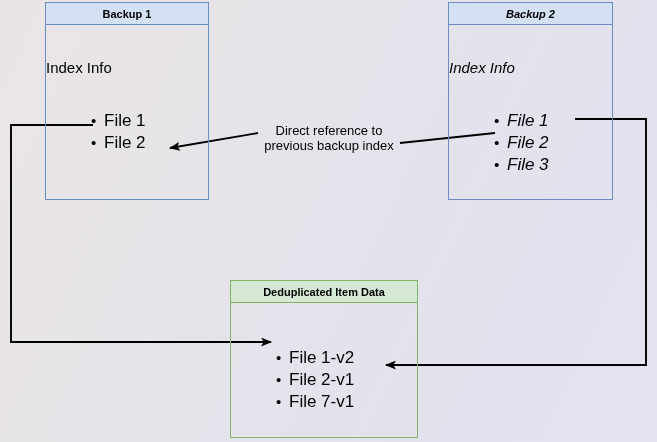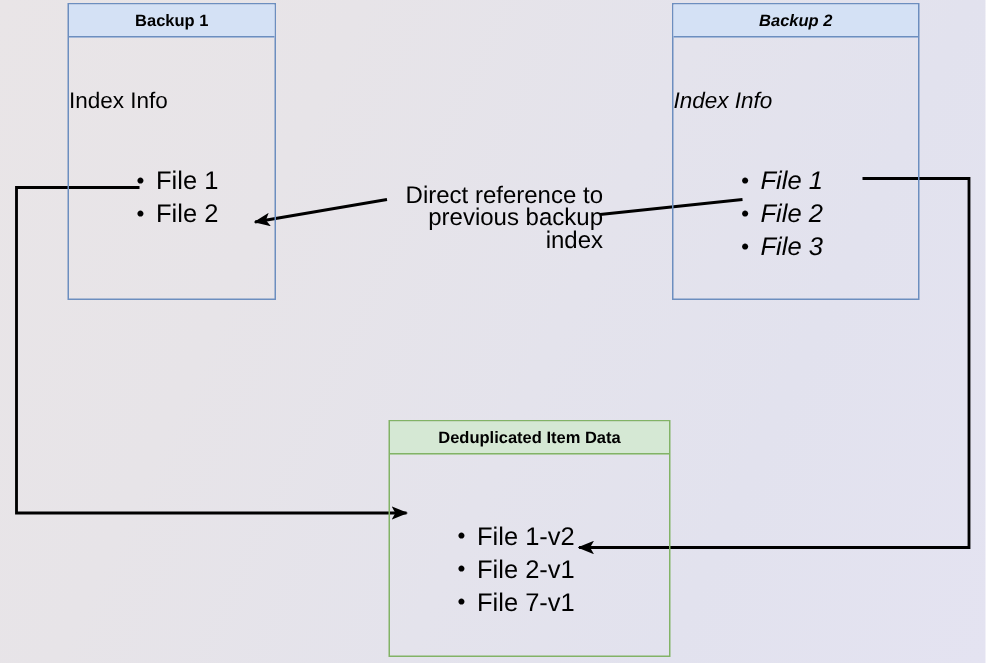--- a/index.html
+++ b/index.html
@@ -28,21 +28,20 @@
     pointer-events: none;
   }
   .node {
     position: absolute;
     box-sizing: border-box;
     border: 1.6px solid #6c8ebf;
     background: transparent;
   }
   .node.green {
     border-color: #82b366;
-    margin-left: 29px;
   }
   .node-header {
     box-sizing: border-box;
     height: 22px;
     border-bottom: 1.6px solid #6c8ebf;
     background: #d4e1f5;
     display: flex;
     align-items: center;
     justify-content: center;
     font-size: 11px;
@@ -85,22 +84,22 @@
     left: -13px;
     top: 0;
     font-size: 15px;
     line-height: 22px;
   }
   .b1-list { left: 40px; top: 85px; }
   .b2-list { left: 40px; top: 85px; }
   .dd-list { left: 40px; top: 44px; }
   .edge-label {
     position: absolute;
-    text-align: right;
-    font-size: 16px;
+    text-align: center;
+    font-size: 13px;
     line-height: 15px;
     color: #000;
     white-space: pre-line;
   }
 </style>
 </head>
 <body>
 
 <div id="canvas">
 
@@ -112,21 +111,21 @@
     </defs>
 
     <path d="M 93,125 L 11,125 L 11,342 L 271,342" fill="none" stroke="#000" stroke-width="1.9" marker-end="url(#arrowhead)"></path>
 
     <path d="M 575,119 L 646,119 L 646,365 L 386,365" fill="none" stroke="#000" stroke-width="1.9" marker-end="url(#arrowhead)"></path>
 
     <path d="M 495,133 L 400,143" fill="none" stroke="#000" stroke-width="1.9"></path>
     <path d="M 258,133 L 170,148" fill="none" stroke="#000" stroke-width="1.9" marker-end="url(#arrowhead)"></path>
   </svg>
 
-  <div class="node" style="left:45px; top:2px; width:139px; height:198px;">
+  <div class="node" style="left:45px; top:2px; width:164px; height:198px;">
     <div class="node-header">
       <span>Backup 1</span>
     </div>
     <div class="node-body">
       <div class="index-title">Index Info</div>
       <ul class="file-list b1-list">
         <li>File 1</li>
         <li>File 2</li>
       </ul>
     </div>

